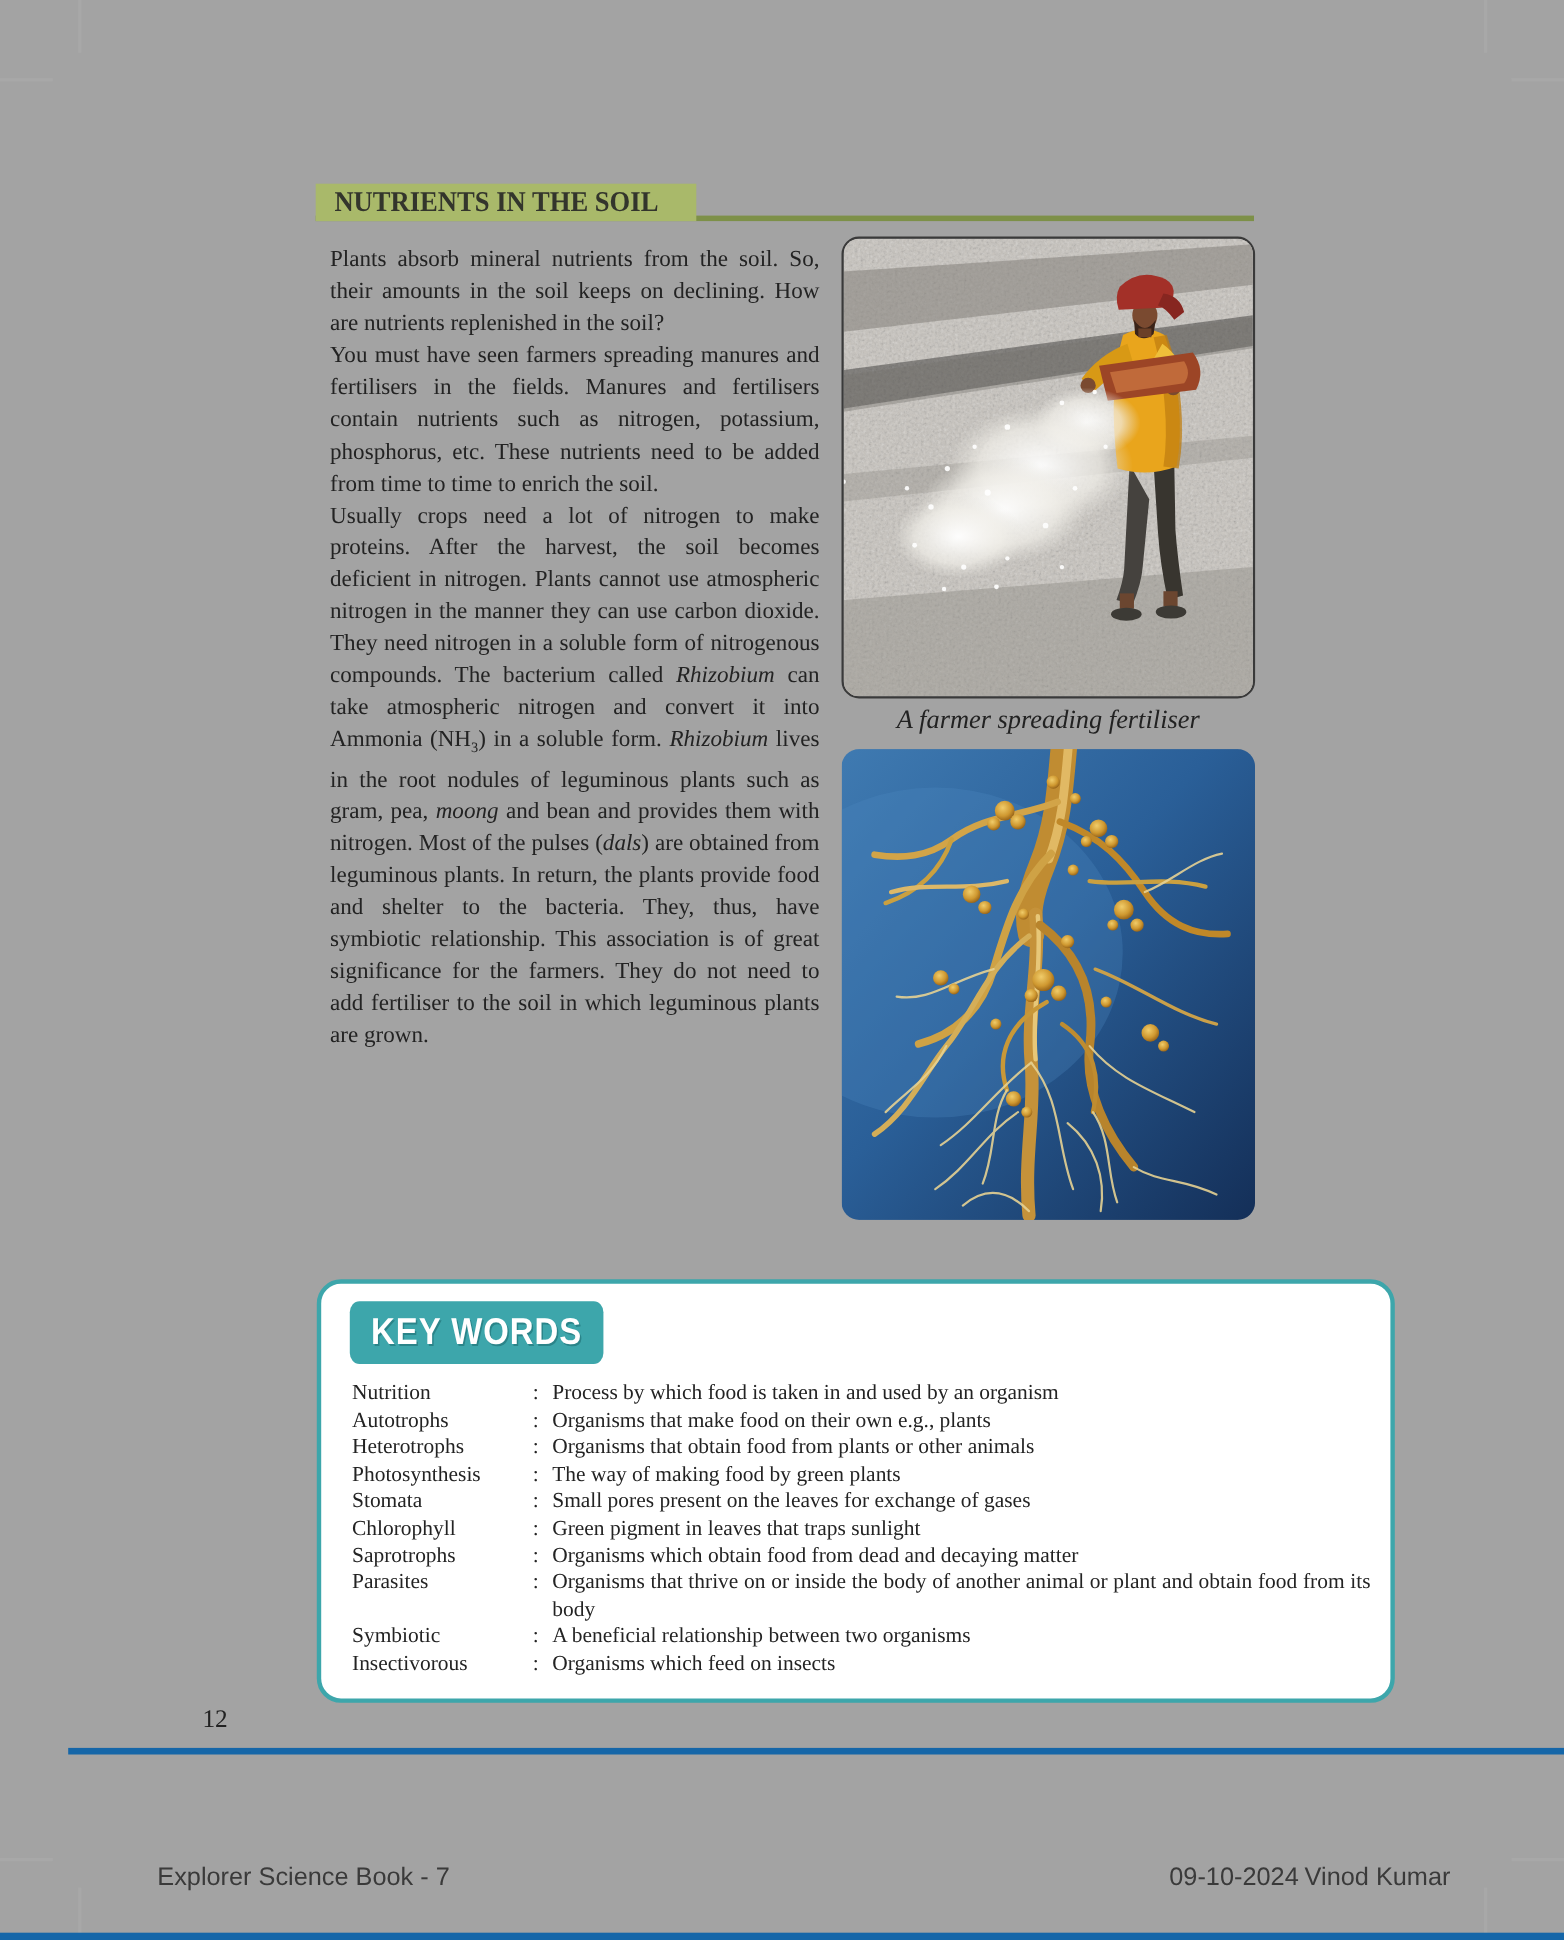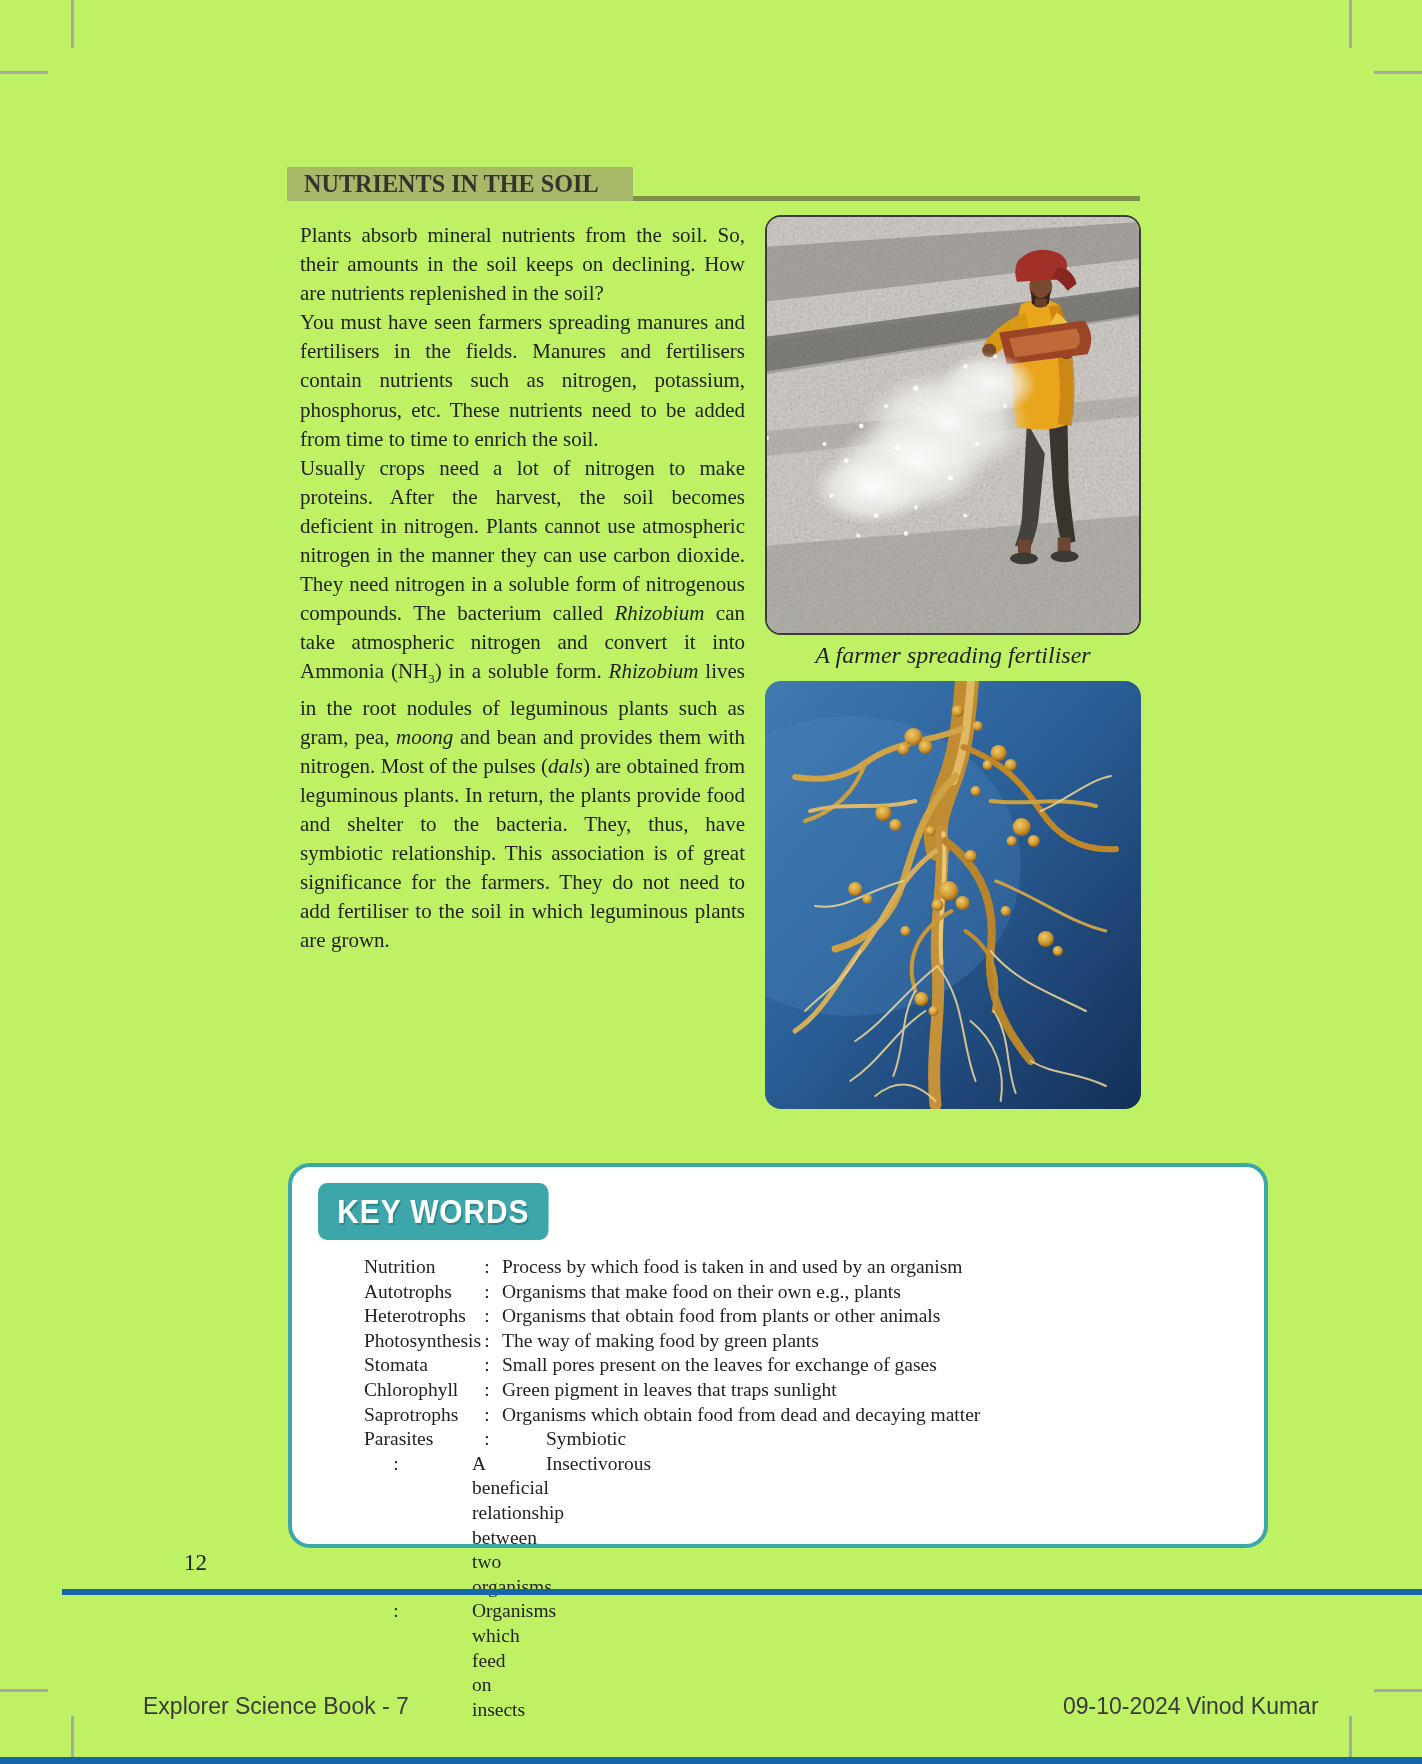--- a/index.html
+++ b/index.html
@@ -1,18 +1,18 @@
 <!DOCTYPE html>
 <html><head>
 <meta charset="utf-8">
 <style>
   * { margin:0; padding:0; box-sizing:border-box; }
   html,body { background:#ffffff; }
   .page {
-    position:relative; width:1422px; height:1764px; background:#bef264;
+    position:relative; width:1422px; height:1764px; background:#a3a3a3;
     font-family:"Liberation Serif", serif; overflow:hidden;
   }
   
   .crop { position:absolute; background:#a8a8a8; }
   .crop.v { width:3px; height:48px; }
   .crop.h { width:48px; height:3px; }
 
   
   .header-rule { position:absolute; left:287px; top:196px; width:853px; height:5px; background:#7d9048; }
   .header-bar {
@@ -56,21 +56,21 @@
     font-family:"Liberation Sans", sans-serif; font-weight:bold; font-size:34px;
     color:#ffffff; letter-spacing:1px;
     text-shadow:1.5px 1.5px 0 rgba(20,90,95,.45);
     transform:scaleX(0.88); transform-origin:left center;
   }
   .kw-list {
     position:absolute; left:28px; top:88px; width:926px;
     display:grid; grid-template-columns:152px 30px 1fr; column-gap:0;
     font-size:19.5px; line-height:24.6px; color:#232323;
   }
-  .kw-term { white-space:nowrap;margin-left:44px; }
+  .kw-term { white-space:nowrap; }
   .kw-colon { text-align:center; }
   .kw-def { text-align:justify; }
 
   
   .page-number { position:absolute; left:184px; top:1550px; font-size:23px; color:#222; }
   .footer-rule { position:absolute; left:62px; top:1589px; width:1360px; height:6px; background:#1566a8; }
   .footer-text { position:absolute; top:1693px; font-family:Liberation Sans, sans-serif; font-size:23px; color:#3a3a3a; }
   .footer-book { left:143px; }
   .footer-date { left:1063px; }
   .footer-author { left:1186px; }
@@ -281,20 +281,21 @@
         <div class="kw-colon">:</div>
         <div class="kw-def">Small pores present on the leaves for exchange of gases</div>
         <div class="kw-term">Chlorophyll</div>
         <div class="kw-colon">:</div>
         <div class="kw-def">Green pigment in leaves that traps sunlight</div>
         <div class="kw-term">Saprotrophs</div>
         <div class="kw-colon">:</div>
         <div class="kw-def">Organisms which obtain food from dead and decaying matter</div>
         <div class="kw-term">Parasites</div>
         <div class="kw-colon">:</div>
+        <div class="kw-def">Organisms that thrive on or inside the body of another animal or plant and obtain food from its body</div>
         <div class="kw-term">Symbiotic</div>
         <div class="kw-colon">:</div>
         <div class="kw-def">A beneficial relationship between two organisms</div>
         <div class="kw-term">Insectivorous</div>
         <div class="kw-colon">:</div>
         <div class="kw-def">Organisms which feed on insects</div>
       </div>
   </div>
 
   <div class="page-number">12</div>

